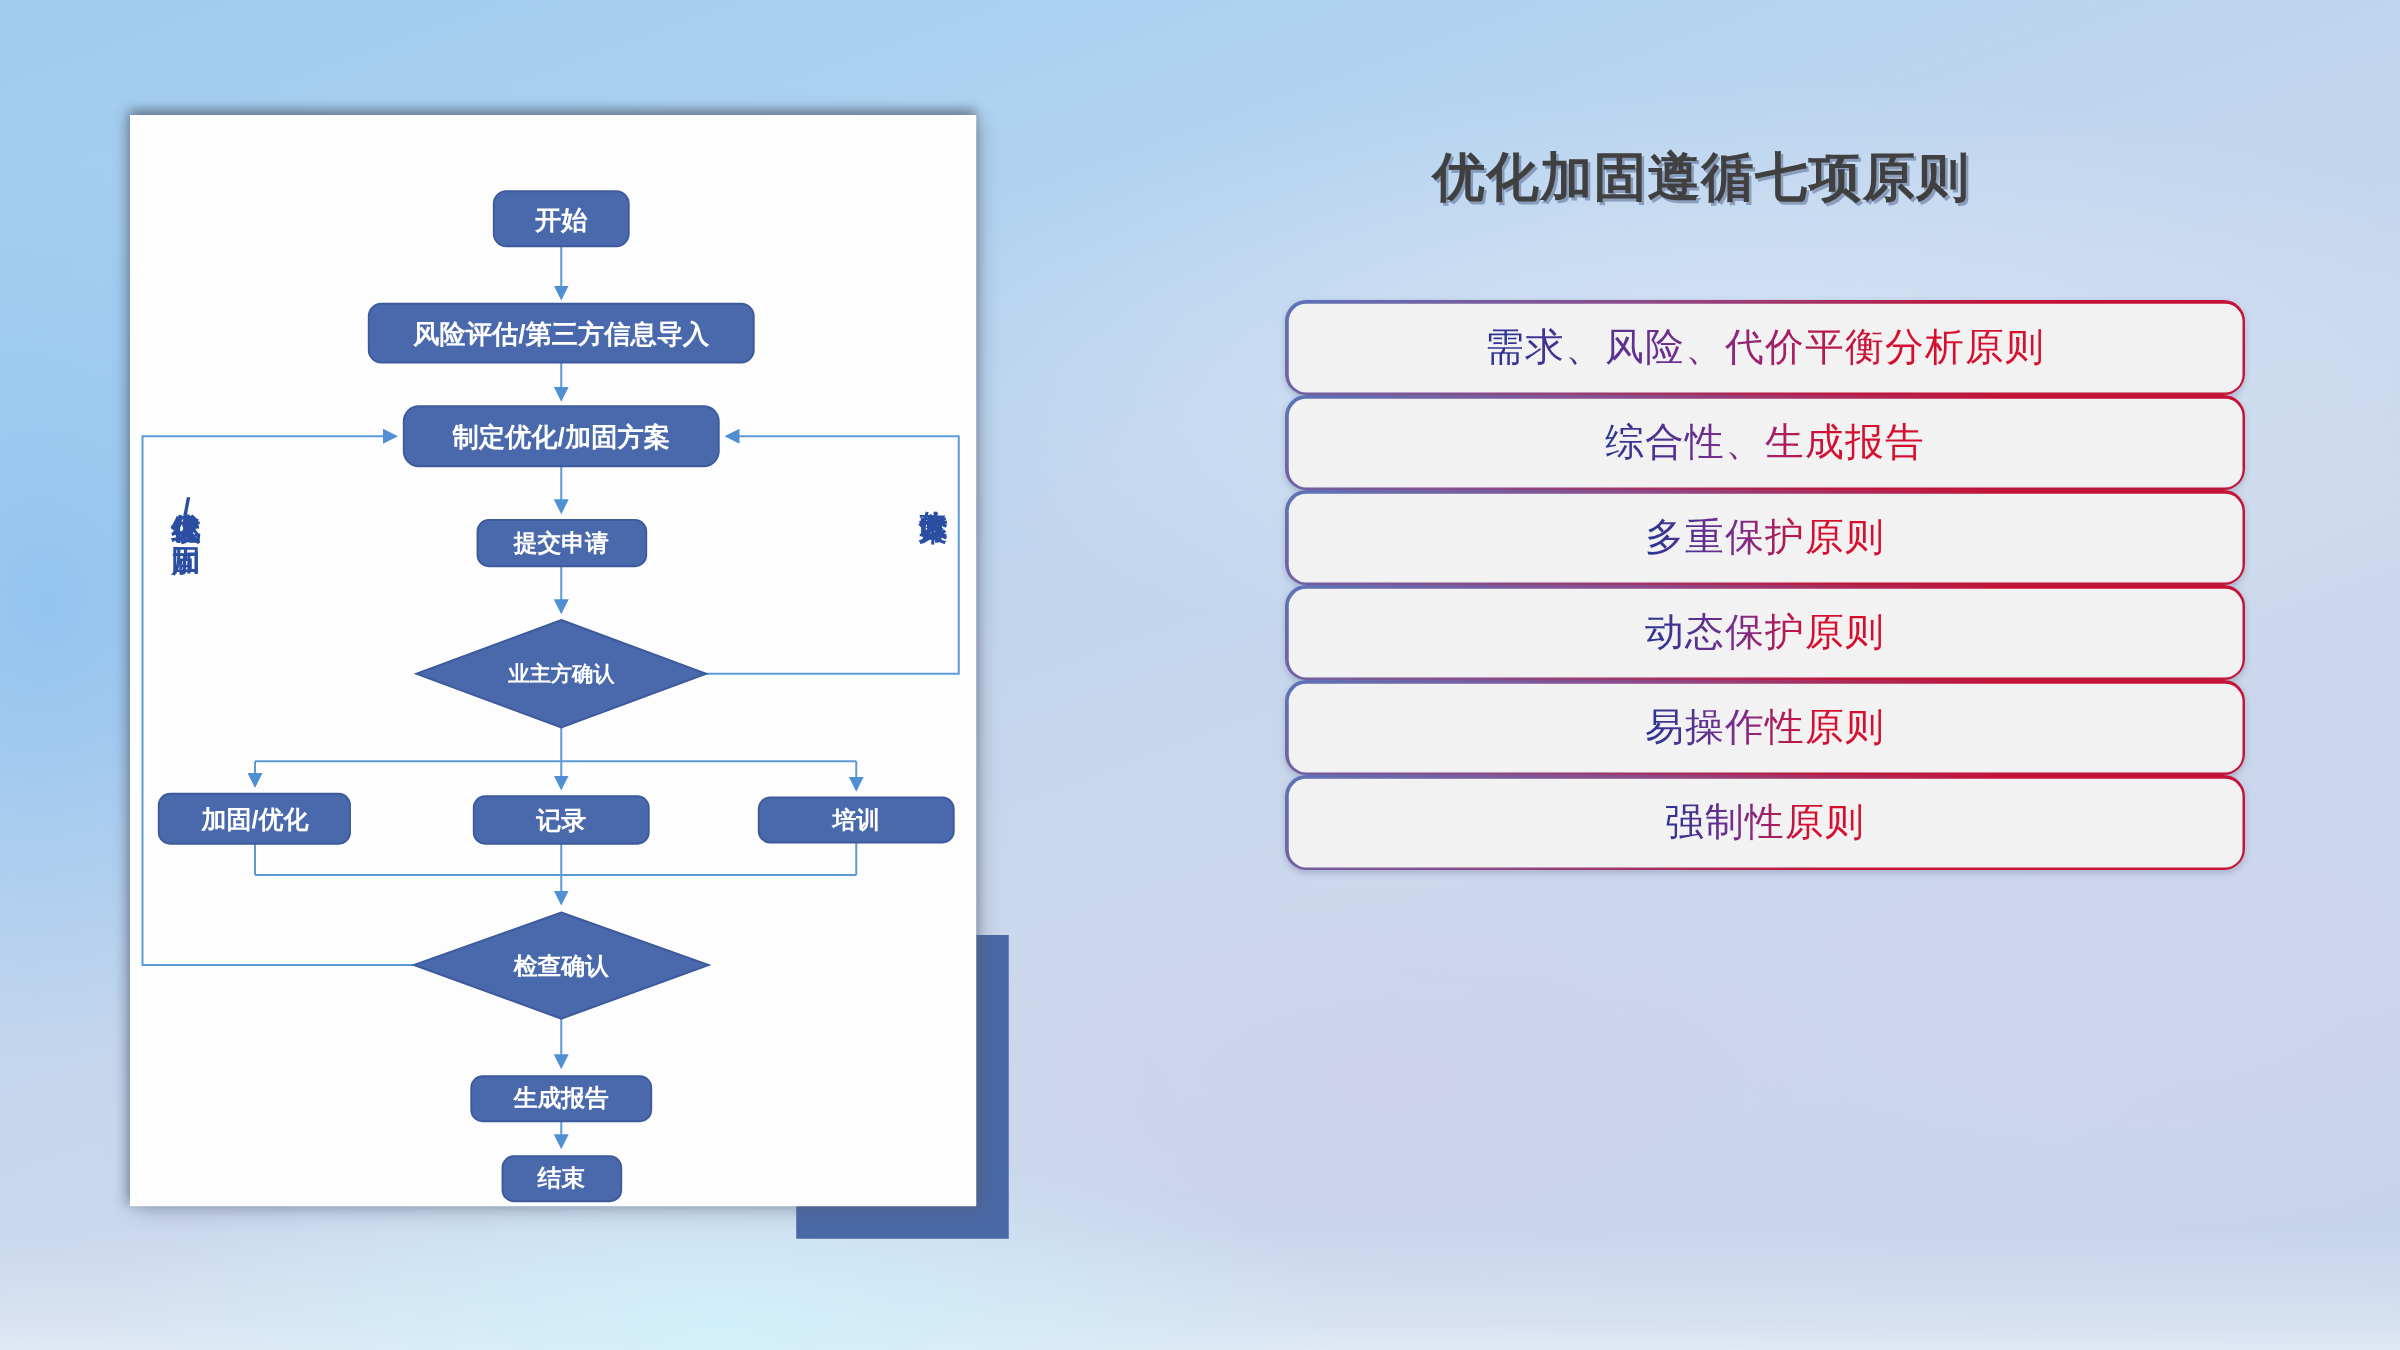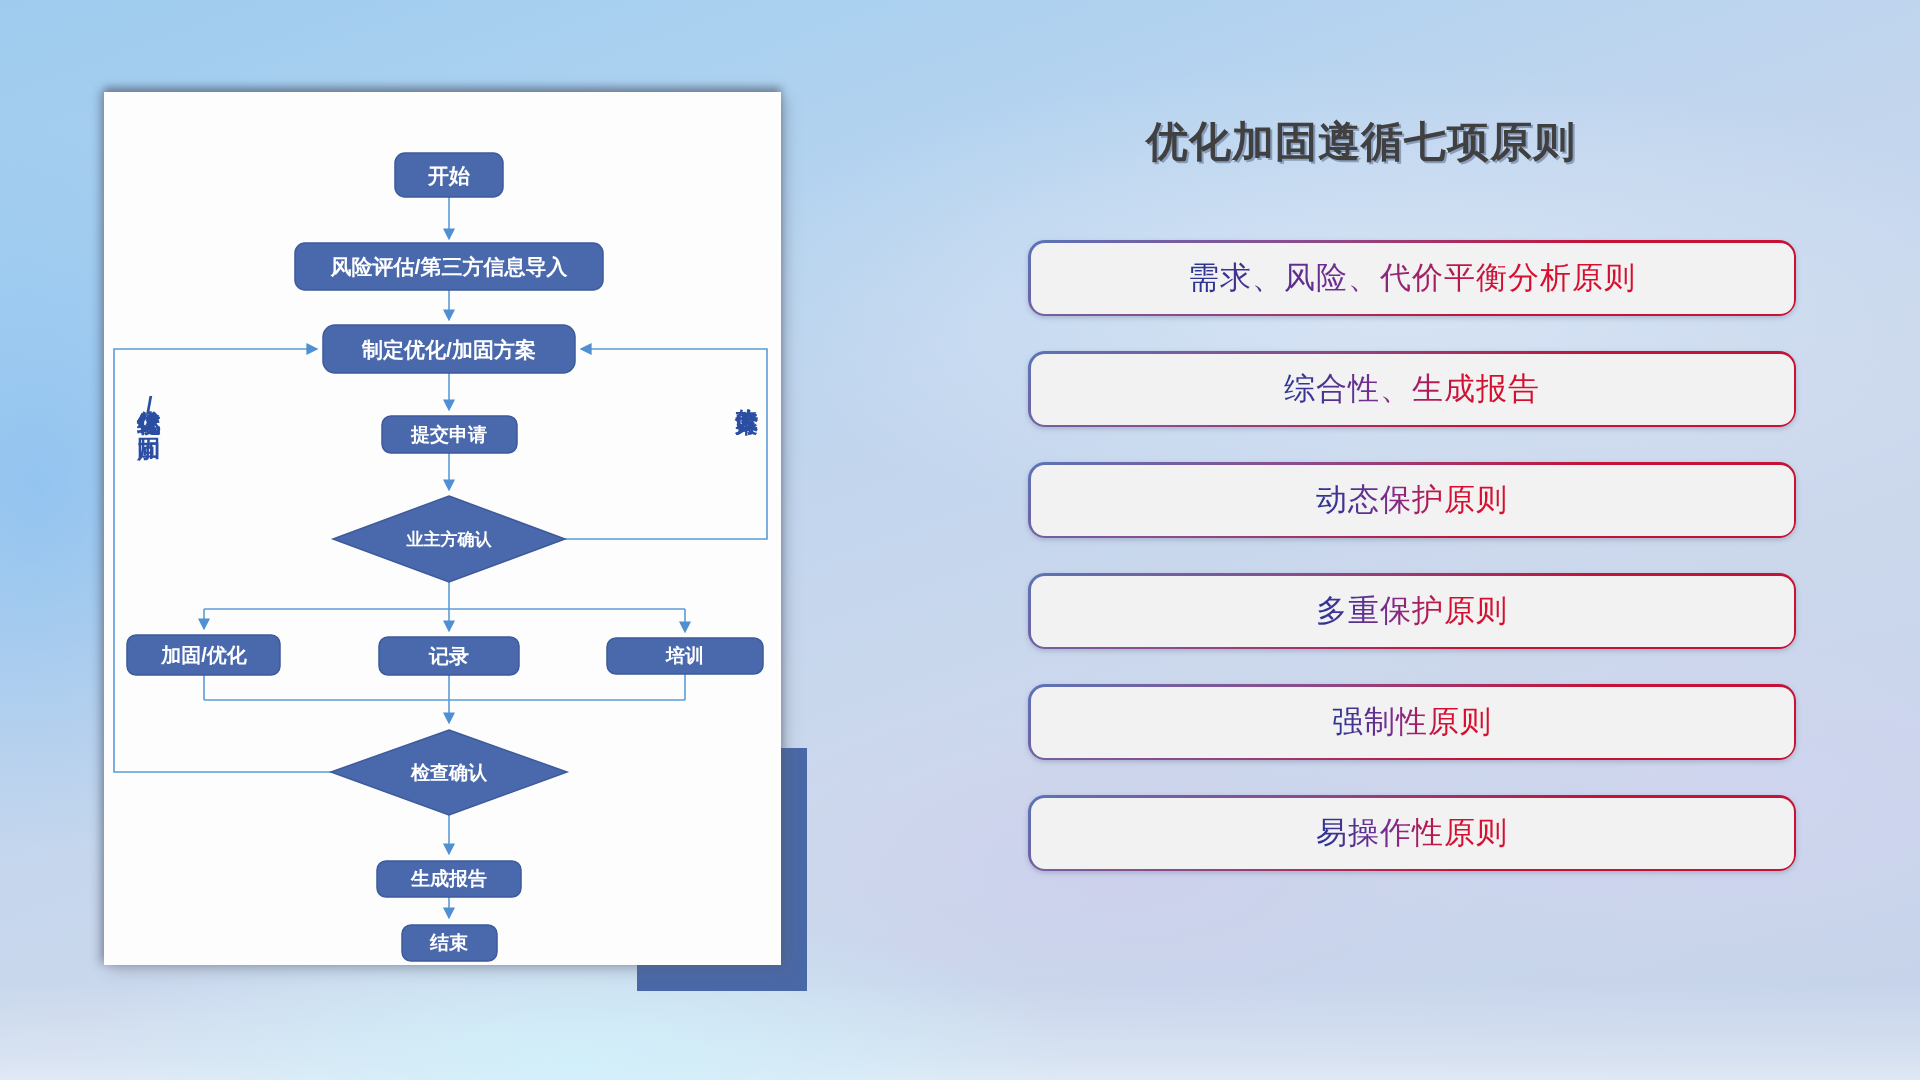--- a/index.html
+++ b/index.html
@@ -39,21 +39,21 @@
   .vlabel-left  { left:31px;  top:301px; }
   .vlabel-right { left:629px; top:299px; }
   .slide-title {
     position:absolute; left:1146px; top:114px;
     font-size:42px; font-weight:bold; color:#404040; letter-spacing:1px;
     text-shadow:2px 2px 0 rgba(47,64,110,.40);
     white-space:nowrap;
   }
   .principles {
     position:absolute; left:1028px; top:240px; width:768px;
-    display:flex; flex-direction:column; gap:35px;
+    display:flex; flex-direction:column; 
   }
   .pill {
     height:76px; border-radius:17px; padding:2.5px;
     background:linear-gradient(150deg,#5b74b8 0%,#8c4a8a 32%,#c51236 64%,#c51236 100%);
     box-shadow:0 2px 5px rgba(100,110,140,.35);
   }
   .pill-inner {
     height:100%; border-radius:14px; background:#f2f2f3;
     display:flex; align-items:center; justify-content:center;
   }
@@ -146,31 +146,31 @@
       <span class="pill-text">需求、风险、代价平衡分析原则</span>
     </div>
   </div>
   <div class="pill">
     <div class="pill-inner">
       <span class="pill-text">综合性、生成报告</span>
     </div>
   </div>
   <div class="pill">
     <div class="pill-inner">
+      <span class="pill-text">多重保护原则</span>
+    </div>
+  </div>
+  <div class="pill">
+    <div class="pill-inner">
       <span class="pill-text">动态保护原则</span>
     </div>
   </div>
   <div class="pill">
     <div class="pill-inner">
-      <span class="pill-text">多重保护原则</span>
+      <span class="pill-text">易操作性原则</span>
     </div>
   </div>
   <div class="pill">
     <div class="pill-inner">
       <span class="pill-text">强制性原则</span>
     </div>
   </div>
-  <div class="pill">
-    <div class="pill-inner">
-      <span class="pill-text">易操作性原则</span>
-    </div>
-  </div>
 </div>
 
 </body></html>

